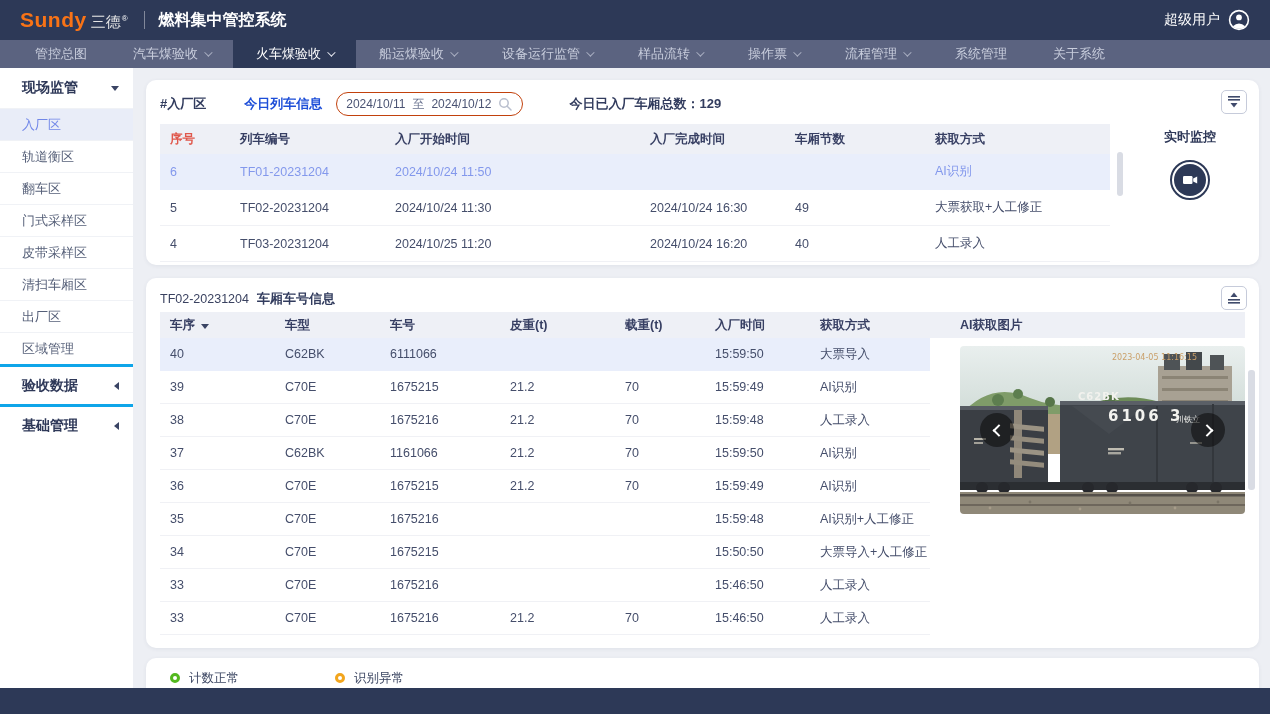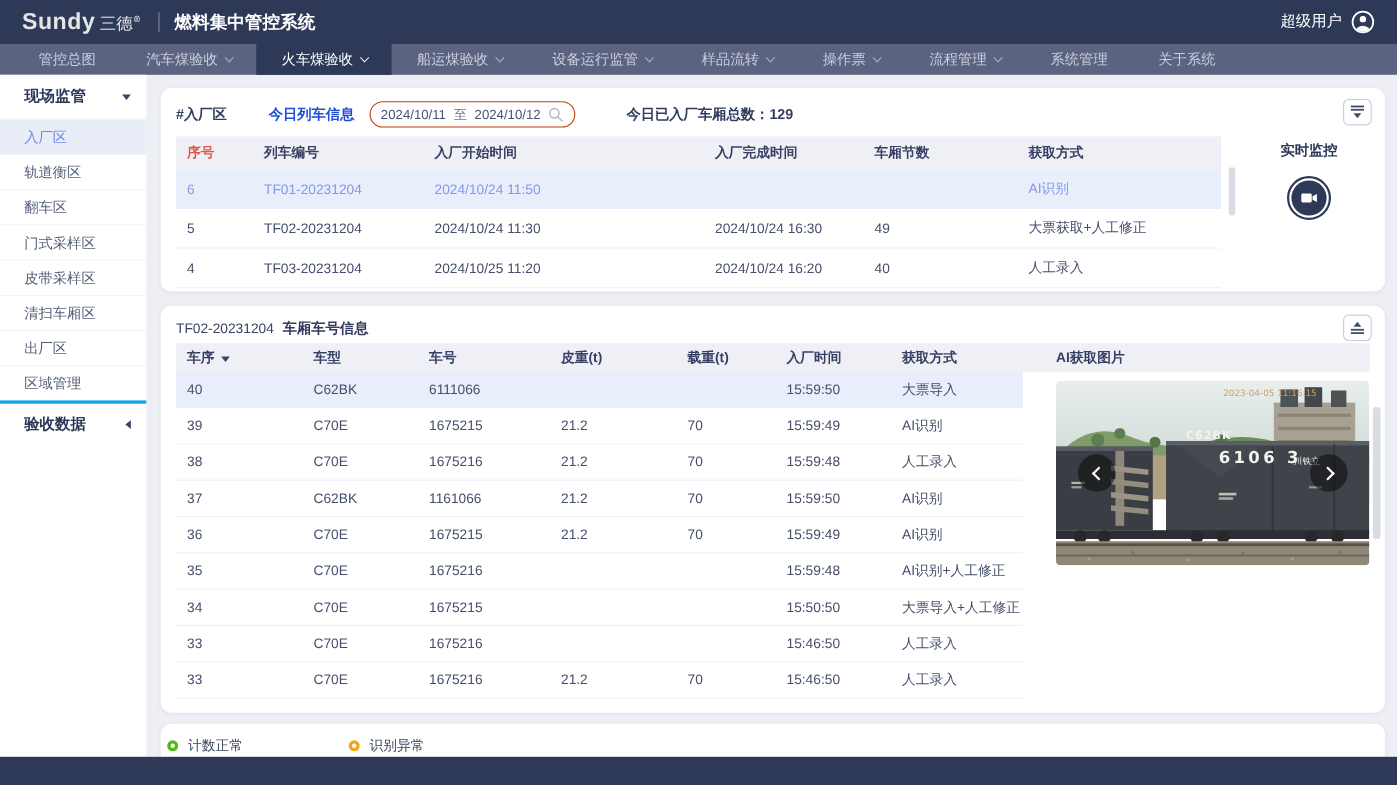--- a/index.html
+++ b/index.html
@@ -2,21 +2,21 @@
 <html><head>
 <meta charset="utf-8">
 <style>
   * { margin:0; padding:0; box-sizing:border-box; }
   html,body { width:1270px; height:714px; overflow:hidden;
     font-family:"Liberation Sans","DejaVu Sans",sans-serif;
     background:#edeff4; color:#454e6b; position:relative; }
 
   
   .topbar { height:40px; background:#2d3957; display:flex; align-items:center; padding:0 20px; }
-  .brand { color:#e5e5e5; font-size:21px; font-weight:800; letter-spacing:.5px; }
+  .brand { color:#f97316; font-size:21px; font-weight:800; letter-spacing:.5px; }
   .brand-cn { color:#e5e5e5; font-size:15px; font-weight:400; margin-left:4px; }
   .reg { color:#fff; font-size:8px; vertical-align:super; margin-left:1px; }
   .logo-div { width:1px; height:18px; background:rgba(255,255,255,.4); margin:0 14px 0 16px; }
   .app-title { color:#fff; font-size:16px; font-weight:700; }
   .top-right { margin-left:auto; display:flex; align-items:center; gap:8px; }
   .user-name { color:#fff; font-size:14px; }
 
   
   .navbar { height:28px; background:#5b6380; display:flex; align-items:stretch; padding-left:12px; }
   .nav-item { display:flex; align-items:center; gap:6px; padding:0 23px; font-size:13px;
@@ -100,21 +100,21 @@
   .ph-ts { left:152px; top:8px; font-size:8px; color:#caa06a; }
   .car-arrow { position:absolute; top:67px; width:34px; height:34px; border-radius:50%;
     background:rgba(10,10,10,.55); display:flex; align-items:center; justify-content:center; cursor:pointer; }
   .car-prev { left:20px; } .car-next { right:20px; }
   .arr { width:9px; height:9px; border-left:2px solid #fff; border-bottom:2px solid #fff; display:inline-block; }
   .car-prev .arr { transform:rotate(45deg) translate(1px,-1px); }
   .car-next .arr { transform:rotate(225deg) translate(1px,-1px); }
 
   
   .legend { margin-top:10px; height:40px; border-radius:10px; display:flex; align-items:center;
-    padding-left:6px; gap:96px; }
+    padding-left:24px; gap:96px; }
   .leg-item { display:flex; align-items:center; gap:9px; font-size:12.5px; color:#3c4662; }
   .ring { width:10px; height:10px; border-radius:50%; background:#fff; }
   .ring-green { border:3px solid #52b81e; }
   .ring-orange { border:3px solid #f2a51d; }
 
   .footer { position:absolute; left:0; bottom:0; width:1270px; height:26px; background:#2d3957; }
 </style>
 </head>
 <body>
 
@@ -200,20 +200,24 @@
         <span>清扫车厢区</span>
       </div>
     <div class="side-item">
         <span>出厂区</span>
       </div>
     <div class="side-item">
         <span>区域管理</span>
       </div>
     <div class="side-section">
       <span>验收数据</span>
+      <span class="tri-left"></span>
+    </div>
+    <div class="side-section">
+      <span>基础管理</span>
       <span class="tri-left"></span>
     </div>
   </div>
 
   <div class="main">
 
     <div class="panel panel-entry">
       <div class="p1-head">
         <span class="p1-tag">#入厂区</span>
         <span class="p1-sub">今日列车信息</span>

